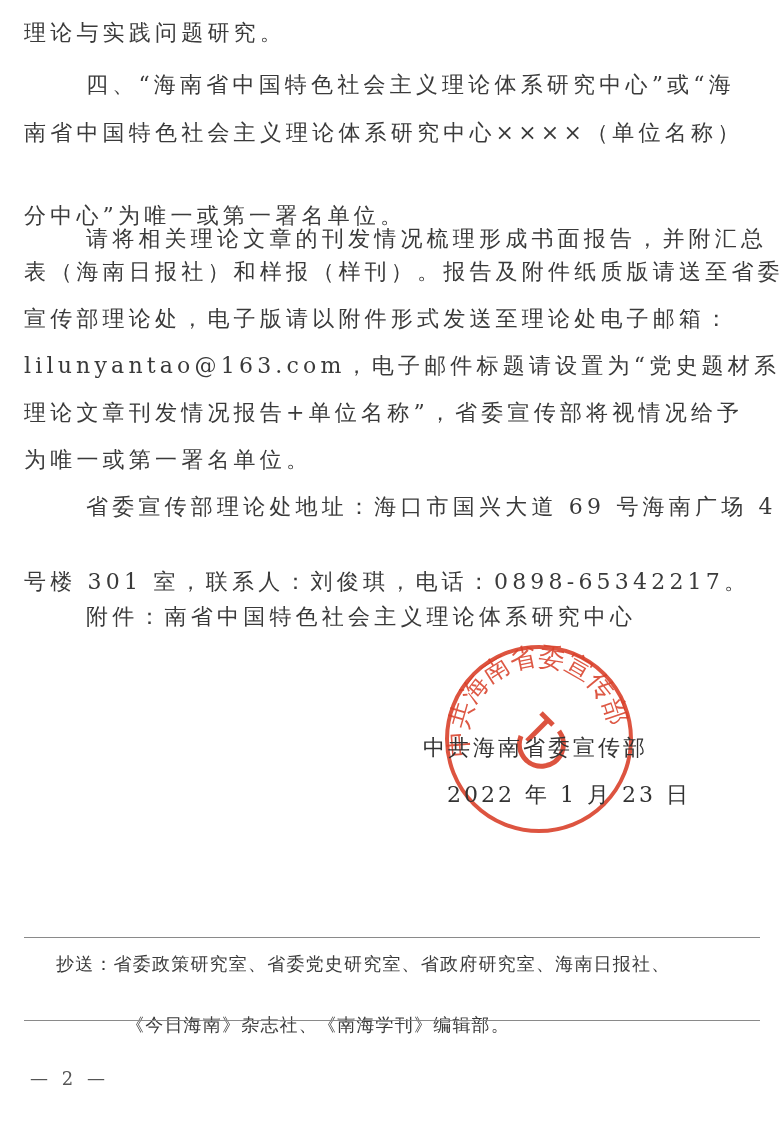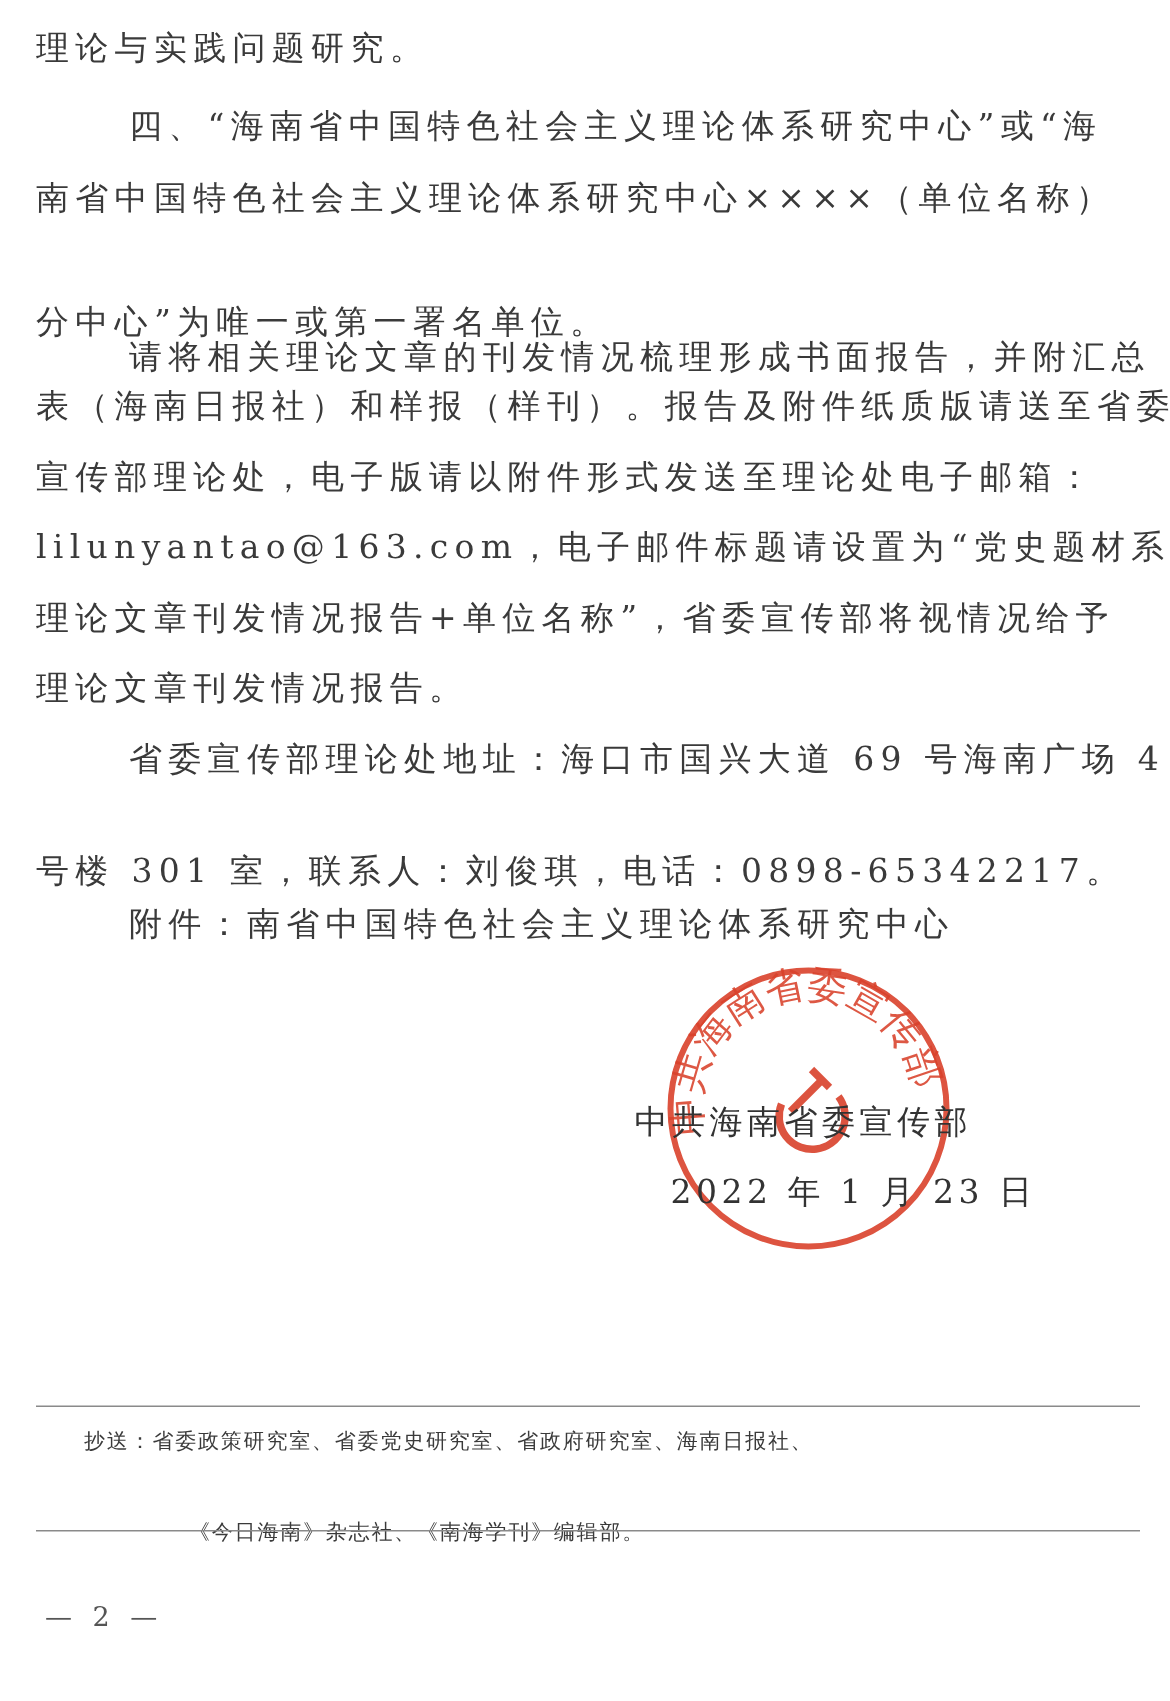--- a/index.html
+++ b/index.html
@@ -2,39 +2,39 @@
 <html><head>
 <meta charset="utf-8">
 <style>
   html, body { margin:0; padding:0; background:#ffffff; }
   body { width:780px; height:1134px; position:relative; overflow:hidden;
          font-family: "DejaVu Serif", "Liberation Serif", serif; color:#3a3a3a; }
   .line { position:absolute; left:24px; white-space:nowrap; font-size:22px;
           letter-spacing:4.2px; line-height:30px; }
   .indent { left:86px; }
   .rule { position:absolute; left:24px; width:736px; height:0; border-top:1.5px solid #8a8a8a; }
-  .cc { position:absolute; font-size:14px; letter-spacing:1.2px; white-space:nowrap; color:#3a3a3a; }
+  .cc { position:absolute; font-size:18px; letter-spacing:1.2px; white-space:nowrap; color:#3a3a3a; }
   .page-num { position:absolute; left:30px; top:1068px; font-size:18px; letter-spacing:4px; color:#555; }
   .stamp { position:absolute; left:441px; top:641px; width:196px; height:196px; }
   .sig { position:absolute; white-space:nowrap; font-size:22px; letter-spacing:3px; color:#333; }
 </style>
 </head>
 <body>
 
 <div>
   <div class="line" style="top:18px;">理论与实践问题研究。</div>
   <div class="line indent" style="top:70px;text-align:right;">四、“海南省中国特色社会主义理论体系研究中心”或“海</div>
   <div class="line" style="top:118px;">南省中国特色社会主义理论体系研究中心××××（单位名称）</div>
   <div class="line" style="top:165px;margin-top:36px;">分中心”为唯一或第一署名单位。</div>
   <div class="line indent" style="top:224px;">请将相关理论文章的刊发情况梳理形成书面报告，并附汇总</div>
   <div class="line" style="top:257px;">表（海南日报社）和样报（样刊）。报告及附件纸质版请送至省委</div>
   <div class="line" style="top:304px;">宣传部理论处，电子版请以附件形式发送至理论处电子邮箱：</div>
   <div class="line" style="top:351px;">lilunyantao@163.com，电子邮件标题请设置为“党史题材系列</div>
   <div class="line" style="top:398px;">理论文章刊发情况报告+单位名称”，省委宣传部将视情况给予</div>
-  <div class="line" style="top:445px;">理论文章刊发情况报告。</div>
+  <div class="line" style="top:445px;">为唯一或第一署名单位。</div>
   <div class="line indent" style="top:492px;">省委宣传部理论处地址：海口市国兴大道 69 号海南广场 4</div>
   <div class="line" style="top:539px;margin-top:28px;">号楼 301 室，联系人：刘俊琪，电话：0898-65342217。</div>
 
   <div class="line indent" style="top:602px;">附件：南省中国特色社会主义理论体系研究中心</div>
 
   <svg class="stamp" viewBox="0 0 196 196">
     <circle cx="98" cy="98" r="92" fill="none" stroke="#d9412b" stroke-width="4" opacity="0.9"></circle>
     <defs>
       <path id="arcPath" d="M 30 120 A 72 72 0 1 1 166 120"></path>
     </defs>

